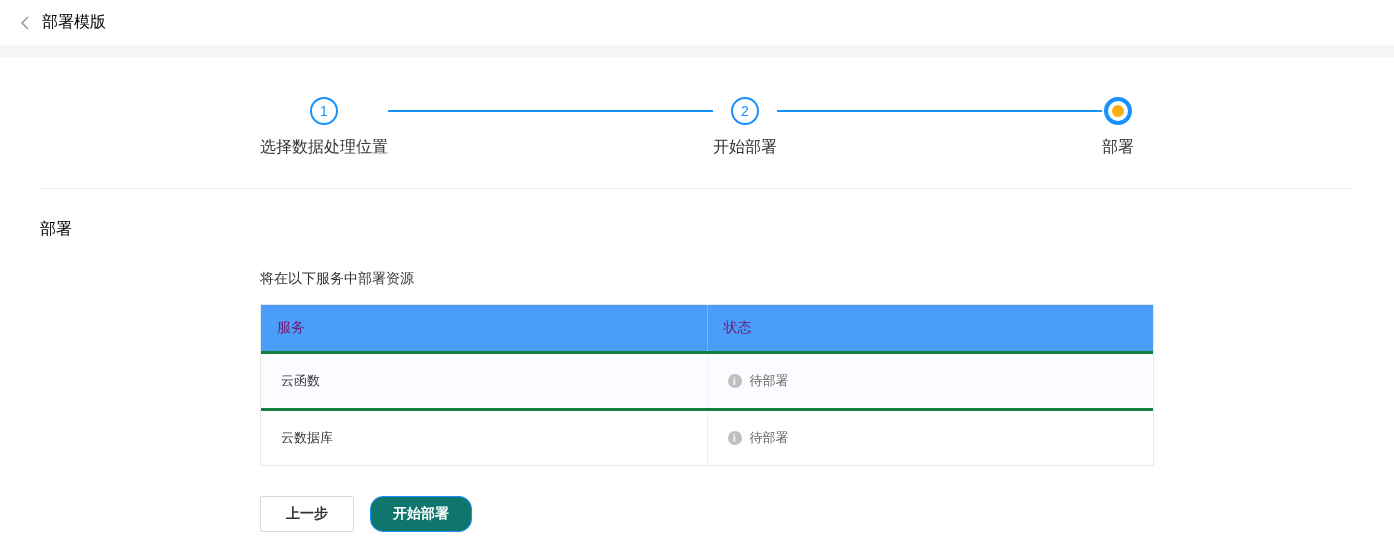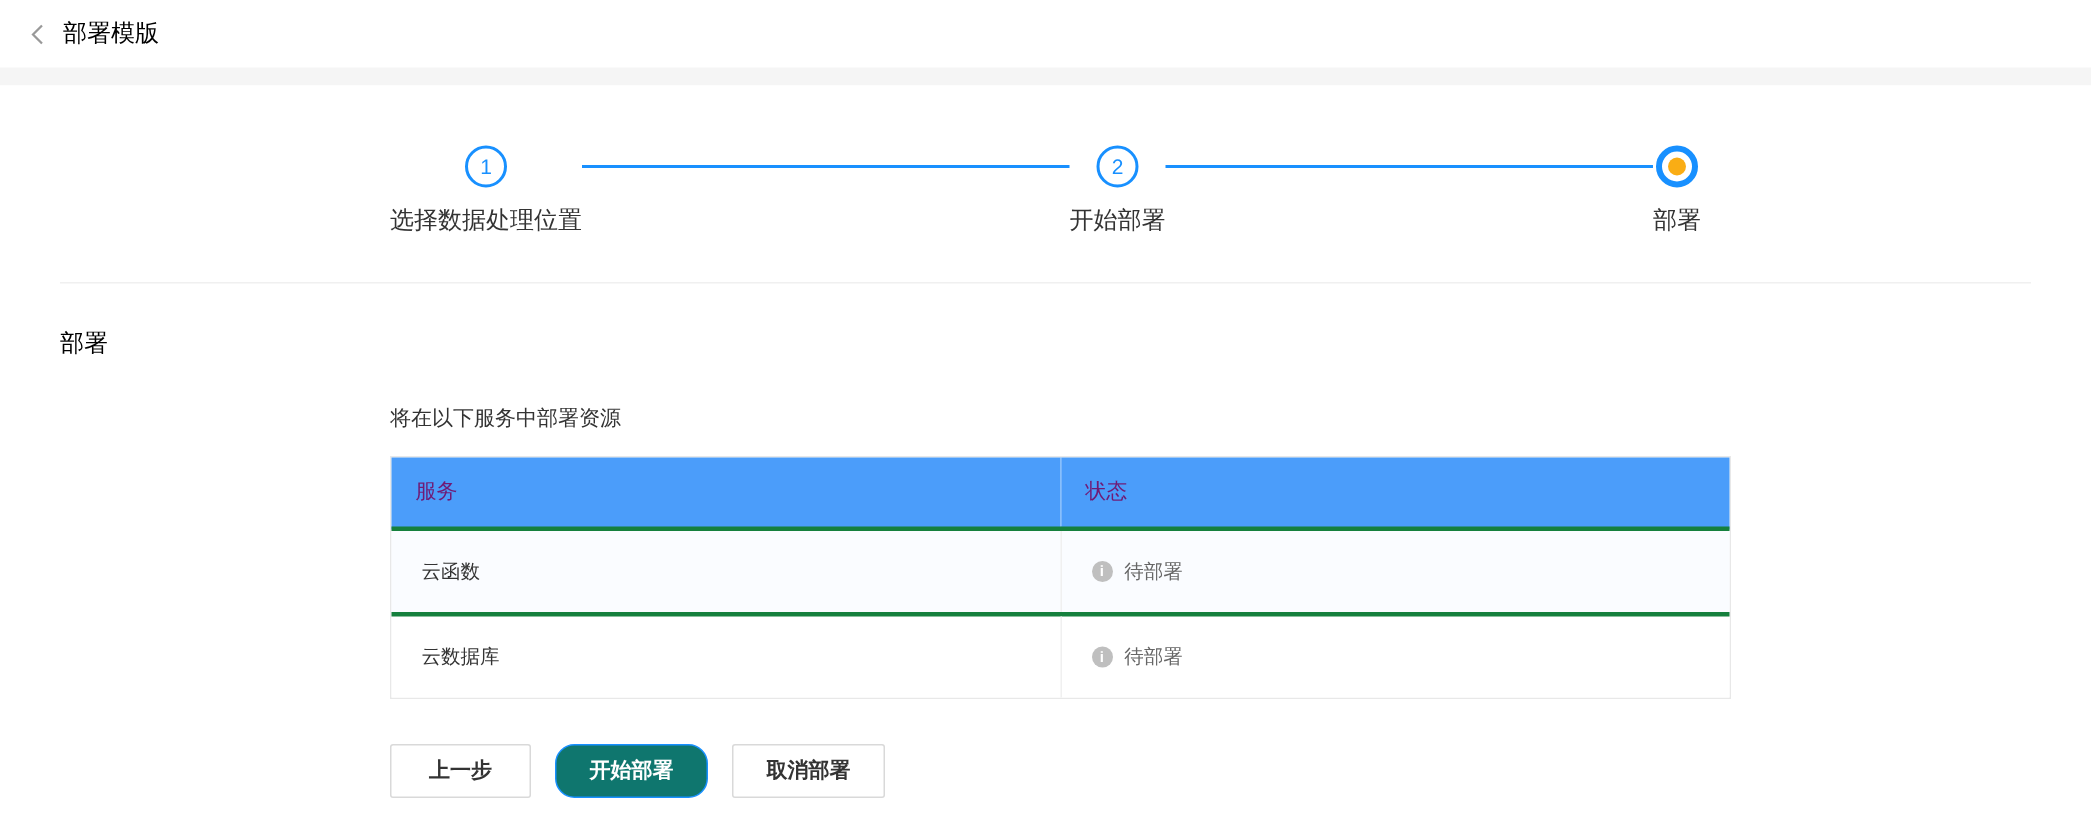--- a/index.html
+++ b/index.html
@@ -248,16 +248,15 @@
             </div>
           </td>
         </tr>
       </tbody>
     </table>
   </div>
 
   <div class="buttons">
     <button class="btn">上一步</button>
     <button class="btn btn-primary">开始部署</button>
-    <button class="btn">取消部署</button>
   </div>
 
 </div>
 
 </body></html>

